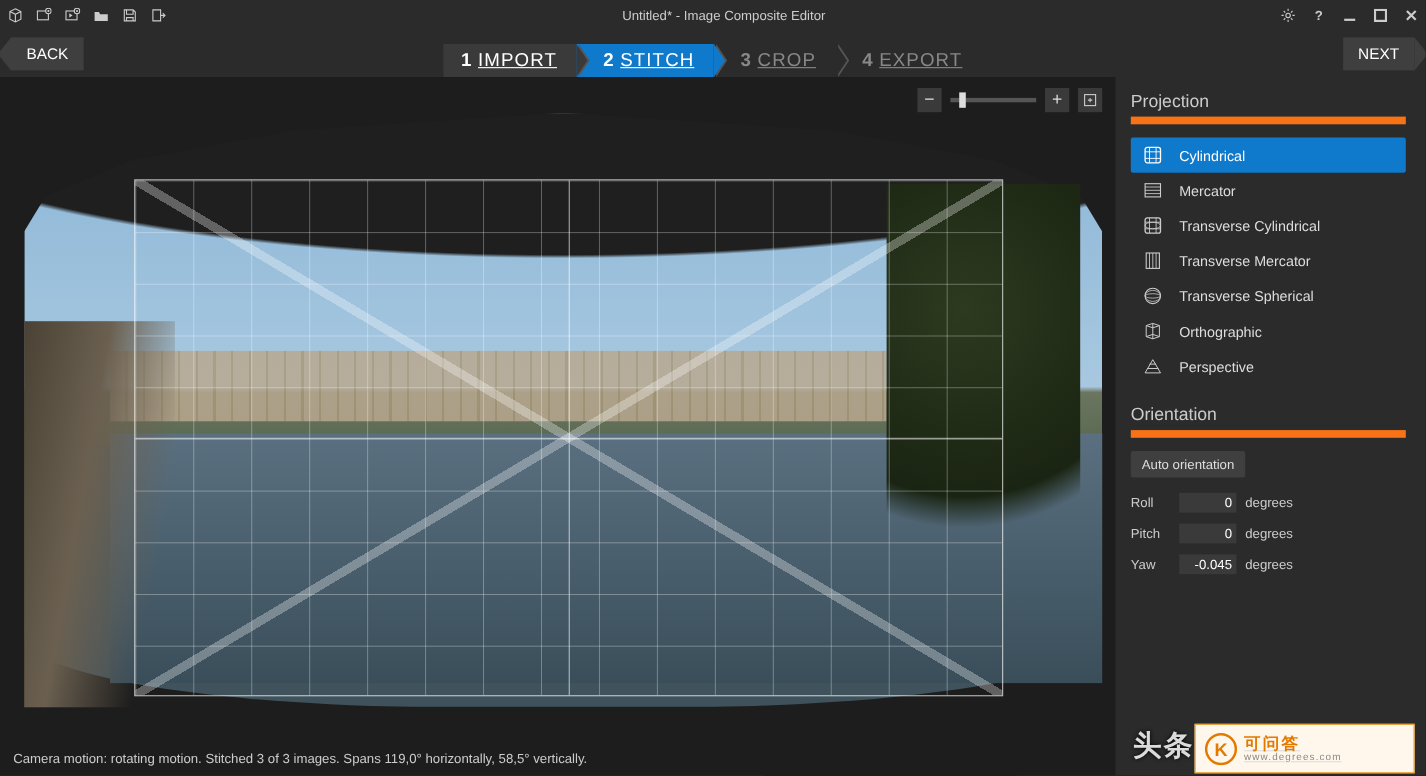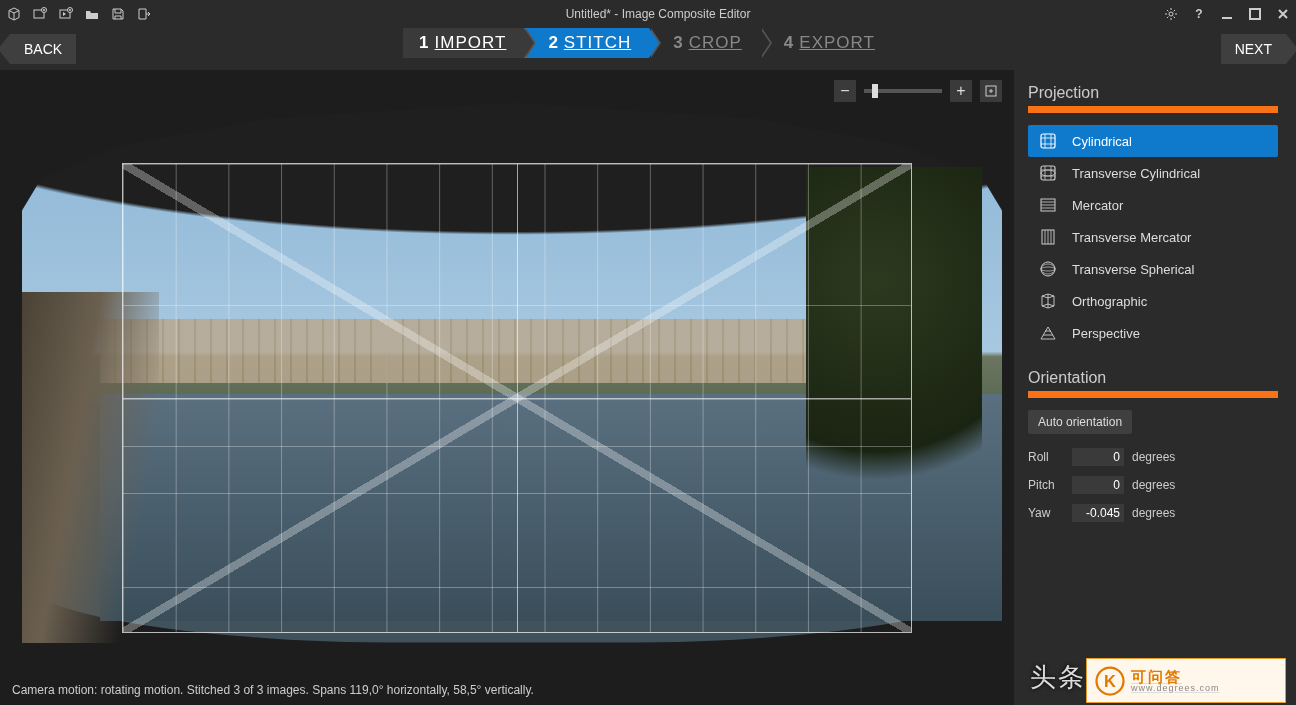--- a/index.html
+++ b/index.html
@@ -9,21 +9,21 @@
 
 .titlebar { height: 28px; display: flex; align-items: center; padding: 0 6px; }
 .tb-left { display: flex; gap: 10px; align-items: center; }
 .tb-left .ico { width: 16px; height: 16px; display:flex; align-items:center; justify-content:center; cursor:pointer; }
 .tb-center { flex: 1; text-align: center; font-size: 12px; color: #ccc; }
 .tb-right { display: flex; gap: 14px; align-items: center; }
 .tb-right .ico { width: 14px; height: 14px; display:flex; align-items:center; justify-content:center; cursor:pointer; color:#ddd; }
 svg { display:block; }
 
 
-.stepbar { height: 42px; position: relative; display:flex; align-items:flex-start; }
+.stepbar { height: 42px; position: relative; display:flex; align-items:flex-end; }
 .back-btn, .next-btn { position:absolute; top:6px; height:30px; display:flex; align-items:center; font-size:14px; color:#fff; cursor:pointer; }
 .back-btn { left:10px; }
 .next-btn { right:10px; }
 .back-btn .shape, .next-btn .shape { background:#3f3f3f; height:30px; display:flex; align-items:center; padding:0 14px; position:relative; }
 .back-btn .shape::before { content:""; position:absolute; left:-12px; top:0; border-top:15px solid transparent; border-bottom:15px solid transparent; border-right:12px solid #3f3f3f; }
 .next-btn .shape::after { content:""; position:absolute; right:-12px; top:0; border-top:15px solid transparent; border-bottom:15px solid transparent; border-left:12px solid #3f3f3f; }
 
 .steps { margin:0 auto; display:flex; height:30px; }
 .step { position:relative; height:30px; display:flex; align-items:center; padding:0 18px 0 24px; font-size:17px; color:#888; background:#2b2b2b; cursor:pointer; }
 .step .num { font-weight:700; margin-right:6px; }
@@ -76,21 +76,21 @@
 .auto-btn { background:#3f3f3f; color:#ddd; font-size:12px; padding:5px 10px; width:fit-content; cursor:pointer; border-radius:2px; margin-bottom:6px; }
 .orient-row { display:grid; grid-template-columns: 36px 52px auto; align-items:center; gap:8px; font-size:12px; color:#ccc; height:22px; }
 .orient-row input { background:#3a3a3a; border:none; color:#fff; text-align:right; padding:2px 4px; font-size:12px; width:52px; height:18px; }
 
 
 .watermark { position:absolute; right:10px; bottom:2px; width:200px; height:45px; background:#fff7ec; border:1px solid #e89a2a; display:flex; align-items:center; gap:6px; padding:4px 8px; z-index:50; }
 .watermark .klogo { width:30px; height:30px; }
 .watermark .ktxt { display:flex; flex-direction:column; line-height:1;text-decoration:underline; }
 .watermark .ktxt .big { color:#e27a00; font-weight:700; font-size:15px; letter-spacing:2px; }
 .watermark .ktxt .small { color:#888; font-size:9px; letter-spacing:1px; }
-.overlay-txt { position:absolute; right:210px; bottom:10px; font-size:26px; color:rgba(255,255,255,0.85); font-weight:400; letter-spacing:2px; text-shadow:0 0 4px #000; z-index:40; }
+.overlay-txt { position:absolute; right:210px; bottom:10px; font-size:26px; color:rgba(255,255,255,0.85); font-weight:700; letter-spacing:2px; text-shadow:0 0 4px #000; z-index:40; }
 </style>
 </head>
 <body>
 
 <div class="app">
 
   <div class="titlebar">
     <div class="tb-left">
       <span class="ico">
           <svg width="14" height="14" viewBox="0 0 14 14">
@@ -233,35 +233,35 @@
               <svg width="20" height="20" viewBox="0 0 20 20">
                 <rect x="3" y="3" width="14" height="14" rx="2" fill="none" stroke="#fff" stroke-width="1.2"></rect>
                 <path d="M3 7h14M3 13h14M7 3v14M13 3v14" stroke="#fff" stroke-width="0.8"></path>
               </svg>
             </span>
           <span>Cylindrical</span>
         </div>
         <div class="proj-item">
           <span class="picon">
               <svg width="20" height="20" viewBox="0 0 20 20">
+                <rect x="3" y="4" width="14" height="12" fill="none" stroke="#ccc"></rect>
+                <path d="M3 7h14M3 10h14M3 13h14" stroke="#ccc" stroke-width="0.8"></path>
+              </svg>
+            </span>
+          <span>Mercator</span>
+        </div>
+        <div class="proj-item">
+          <span class="picon">
+              <svg width="20" height="20" viewBox="0 0 20 20">
                 <rect x="3" y="3" width="14" height="14" rx="2" fill="none" stroke="#ccc" stroke-width="1.2"></rect>
                 <path d="M7 3v14M13 3v14M3 7h14M3 13h14" stroke="#ccc" stroke-width="0.8"></path>
                 <ellipse cx="10" cy="10" rx="7" ry="3" fill="none" stroke="#ccc" stroke-width="0.8"></ellipse>
               </svg>
             </span>
           <span>Transverse Cylindrical</span>
-        </div>
-        <div class="proj-item">
-          <span class="picon">
-              <svg width="20" height="20" viewBox="0 0 20 20">
-                <rect x="3" y="4" width="14" height="12" fill="none" stroke="#ccc"></rect>
-                <path d="M3 7h14M3 10h14M3 13h14" stroke="#ccc" stroke-width="0.8"></path>
-              </svg>
-            </span>
-          <span>Mercator</span>
         </div>
         <div class="proj-item">
           <span class="picon">
               <svg width="20" height="20" viewBox="0 0 20 20">
                 <rect x="4" y="3" width="12" height="14" fill="none" stroke="#ccc"></rect>
                 <path d="M7 3v14M10 3v14M13 3v14" stroke="#ccc" stroke-width="0.8"></path>
               </svg>
             </span>
           <span>Transverse Mercator</span>
         </div>

